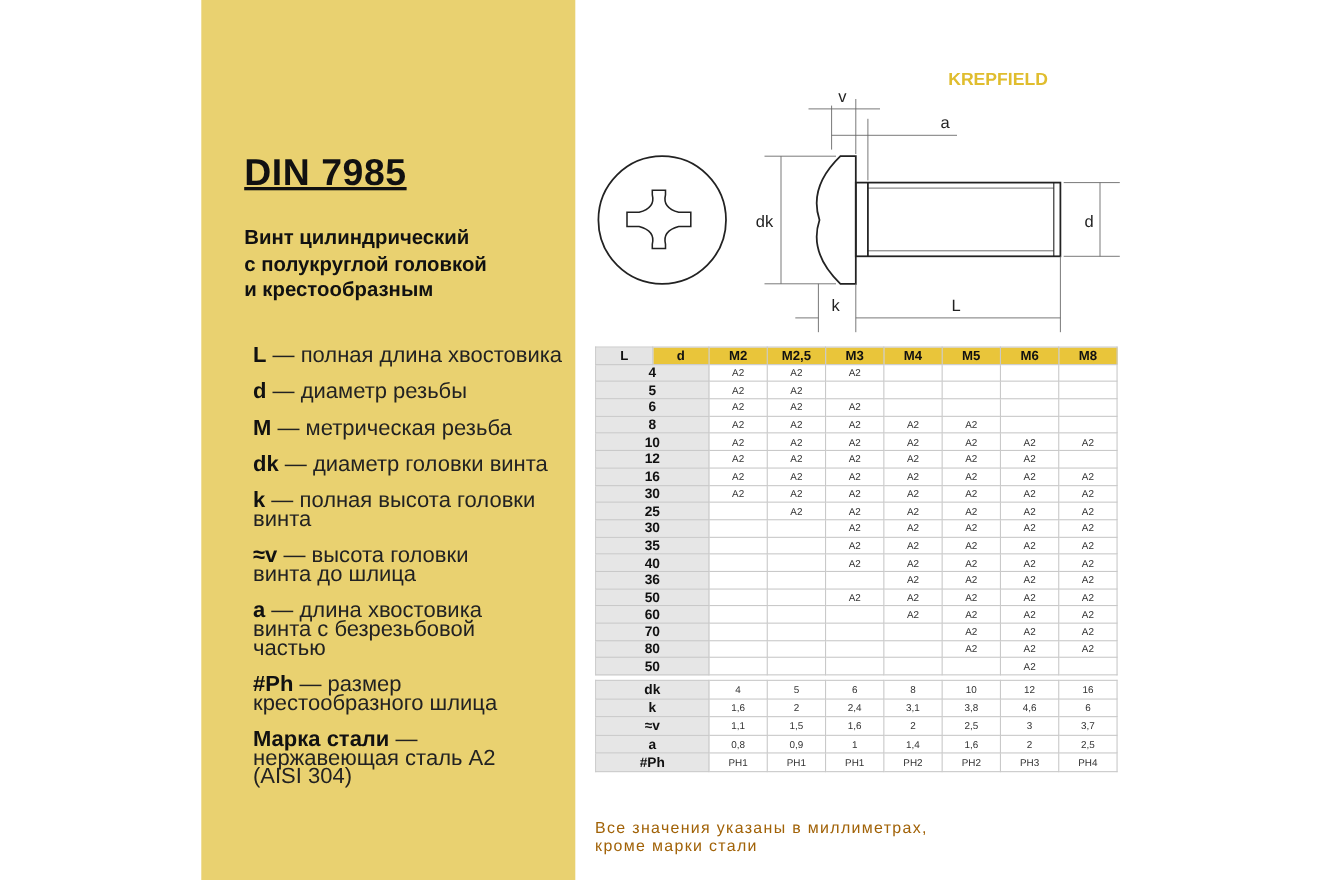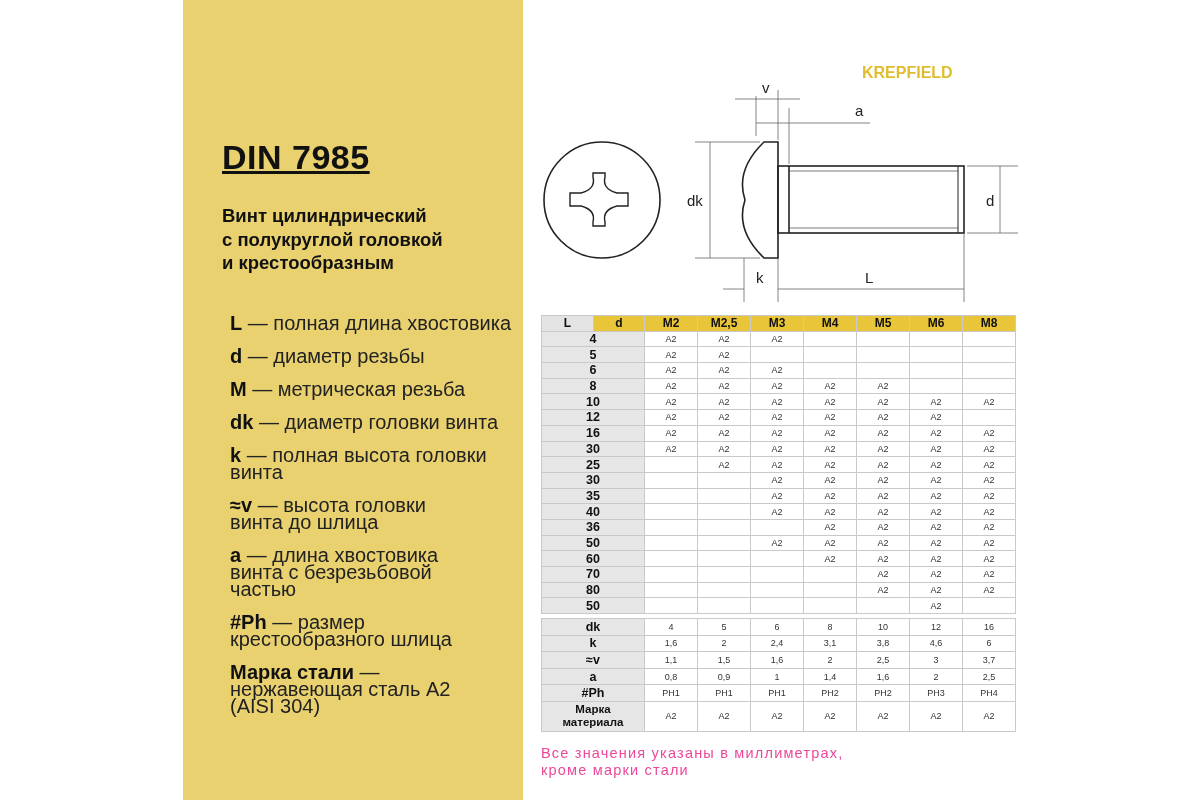--- a/index.html
+++ b/index.html
@@ -15,21 +15,21 @@
   .drawing{position:absolute;left:530px;top:80px;}
   table{border-collapse:collapse;position:absolute;left:541px;font-size:9px;color:#333;table-layout:fixed;}
   td,th{border:1px solid #c9c9c9;text-align:center;padding:0;height:14.7px;}
   .t1{top:315px;width:474px;border:1.5px solid #888;}
   .t2{top:618px;width:474px;border:1.5px solid #888;}
   .hdr-l{background:#e4e4e4;font-weight:bold;font-size:12px;color:#111;}
   .hdr-y{background:#E9C53A;font-weight:bold;font-size:12px;color:#111;}
   .rowlab{background:#e6e6e6;font-weight:bold;font-size:12.5px;color:#111;}
   .t2 td{height:15.6px;}
   .t2 .tall{height:29px;}
-  .note{position:absolute;left:541px;top:745px;font-size:14.5px;line-height:17px;color:#ec4899;letter-spacing:1.2px;}
+  .note{position:absolute;left:541px;top:745px;font-size:14.5px;line-height:17px;color:#a16207;letter-spacing:1.2px;}
 </style>
 </head>
 <body>
 
 <div class="panel"></div>
 
 <div class="title">DIN 7985</div>
 <div class="subtitle">
   <div>Винт цилиндрический</div>
   <div>с полукруглой головкой</div>
@@ -350,29 +350,19 @@
       <tr>
         <td class="rowlab">#Ph</td>
         <td>PH1</td>
         <td>PH1</td>
         <td>PH1</td>
         <td>PH2</td>
         <td>PH2</td>
         <td>PH3</td>
         <td>PH4</td>
       </tr>
-      <tr>
-        <td class="rowlab tall" style="font-size: 11.5px; line-height: 13px; padding: 0px 8px;">Марка материала</td>
-        <td>A2</td>
-        <td>A2</td>
-        <td>A2</td>
-        <td>A2</td>
-        <td>A2</td>
-        <td>A2</td>
-        <td>A2</td>
-      </tr>
     </tbody>
 </table>
 
 <div class="note">
   <div>Все значения указаны в миллиметрах,</div>
   <div>кроме марки стали</div>
 </div>
 
 </body></html>

